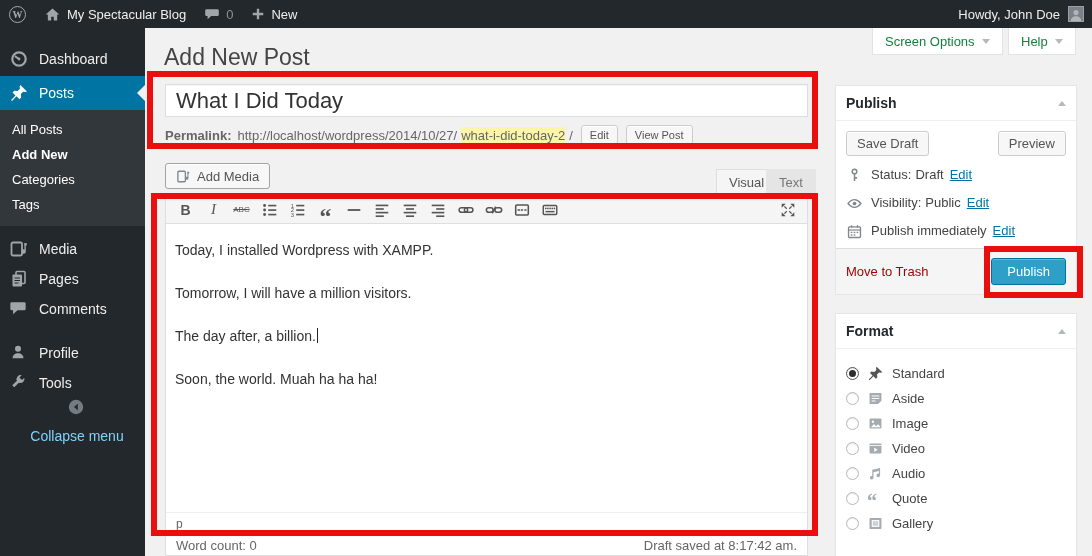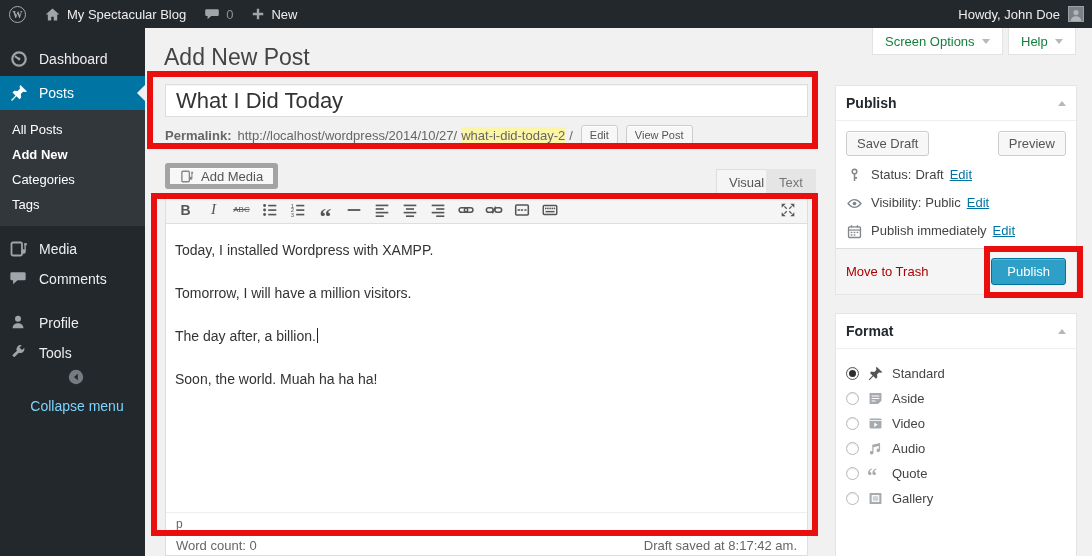--- a/index.html
+++ b/index.html
@@ -77,21 +77,21 @@
   .small-btn {
     background:#f7f7f7; border:1px solid #ccc; border-radius:3px; color:#555;
     font-size:11px; padding:3px 8px; margin-left:4px; cursor:pointer;
     box-shadow:inset 0 1px 0 #fff;
   }
 
   
   #add-media-btn {
     position:absolute; left:165px; top:163px; height:26px;
     display:flex; align-items:center; gap:6px; padding:0 10px;
-    background:#f7f7f7; border:5px solid #a3a3a3; border-radius:3px;
+    background:#f7f7f7; border:1px solid #a3a3a3; border-radius:3px;
     font-size:13px; color:#555; cursor:pointer; box-shadow:inset 0 1px 0 #fff;
   }
   .editor-tab {
     position:absolute; top:169px; height:26px; display:flex; align-items:center;
     padding:0 12px; font-size:13px; cursor:pointer; z-index:1;
   }
   #tab-visual { left:716px; background:#f5f5f5; border:1px solid #dedede; border-bottom:none; color:#555; }
   #tab-text { left:766px; background:#e5e5e5; color:#777; border:1px solid transparent; border-bottom:none; }
 
   
@@ -245,20 +245,30 @@
       <svg width="20" height="20" viewBox="0 0 20 20">
           <rect x="2.5" y="3.5" width="10.5" height="13" rx="1.5" fill="none" stroke="currentColor" stroke-width="1.8"></rect>
           <path d="M16.8 4.2v8.3a2.2 2.2 0 1 1-1.4-2V4.2z" fill="currentColor"></path>
           <path d="M15.4 4.2h2.4v2.2h-2.4z" fill="currentColor"></path>
         </svg>
     </span>
     <span>Media</span>
   </div>
   <div class="menu-item" style="height:30px">
     <span class="micon">
+      <svg width="20" height="20" viewBox="0 0 20 20">
+          <rect x="7" y="2.5" width="9" height="12" rx="1" fill="none" stroke="currentColor" stroke-width="1.6"></rect>
+          <rect x="3.5" y="5.5" width="9.5" height="12" rx="1" fill="currentColor"></rect>
+          <path d="M5.5 9h5.5M5.5 11.5h5.5M5.5 14h4" stroke="#23282d" stroke-width="1.2"></path>
+        </svg>
+    </span>
+    <span>Pages</span>
+  </div>
+  <div class="menu-item" style="height:30px">
+    <span class="micon">
       <svg width="18" height="18" viewBox="0 0 20 20">
           <path d="M3 3.5h14a1.5 1.5 0 0 1 1.5 1.5v6a1.5 1.5 0 0 1-1.5 1.5H9.5L4.5 17v-4.5H3A1.5 1.5 0 0 1 1.5 11V5A1.5 1.5 0 0 1 3 3.5z" fill="currentColor"></path>
         </svg>
     </span>
     <span>Comments</span>
   </div>
   <div class="menu-sep"></div>
   <div class="menu-item" style="height:30px">
     <span class="micon">
       <svg width="18" height="18" viewBox="0 0 20 20">
@@ -513,20 +523,31 @@
             <path d="M5.5 7h9M5.5 10h9M5.5 13h4.5" stroke="#fff" stroke-width="1.3"></path>
           </svg>
       </span>
       <span>Aside</span>
     </div>
     <div class="format-row">
       <span class="radio"></span>
       <span class="ficon">
         <svg width="17" height="17" viewBox="0 0 20 20">
             <rect x="3" y="4" width="14" height="12" rx="1.2" fill="currentColor"></rect>
+            <circle cx="7" cy="8" r="1.4" fill="#fff"></circle>
+            <path d="M4.5 14.5l3.8-3.8 2.4 2.4 2.2-2.2 2.6 2.6v1z" fill="#fff"></path>
+          </svg>
+      </span>
+      <span>Image</span>
+    </div>
+    <div class="format-row">
+      <span class="radio"></span>
+      <span class="ficon">
+        <svg width="17" height="17" viewBox="0 0 20 20">
+            <rect x="3" y="4" width="14" height="12" rx="1.2" fill="currentColor"></rect>
             <path d="M3 6.5h14" stroke="#fff" stroke-width="1"></path>
             <path d="M8.5 8.8l4 2.7-4 2.7z" fill="#fff"></path>
           </svg>
       </span>
       <span>Video</span>
     </div>
     <div class="format-row">
       <span class="radio"></span>
       <span class="ficon">
         <svg width="17" height="17" viewBox="0 0 20 20">

